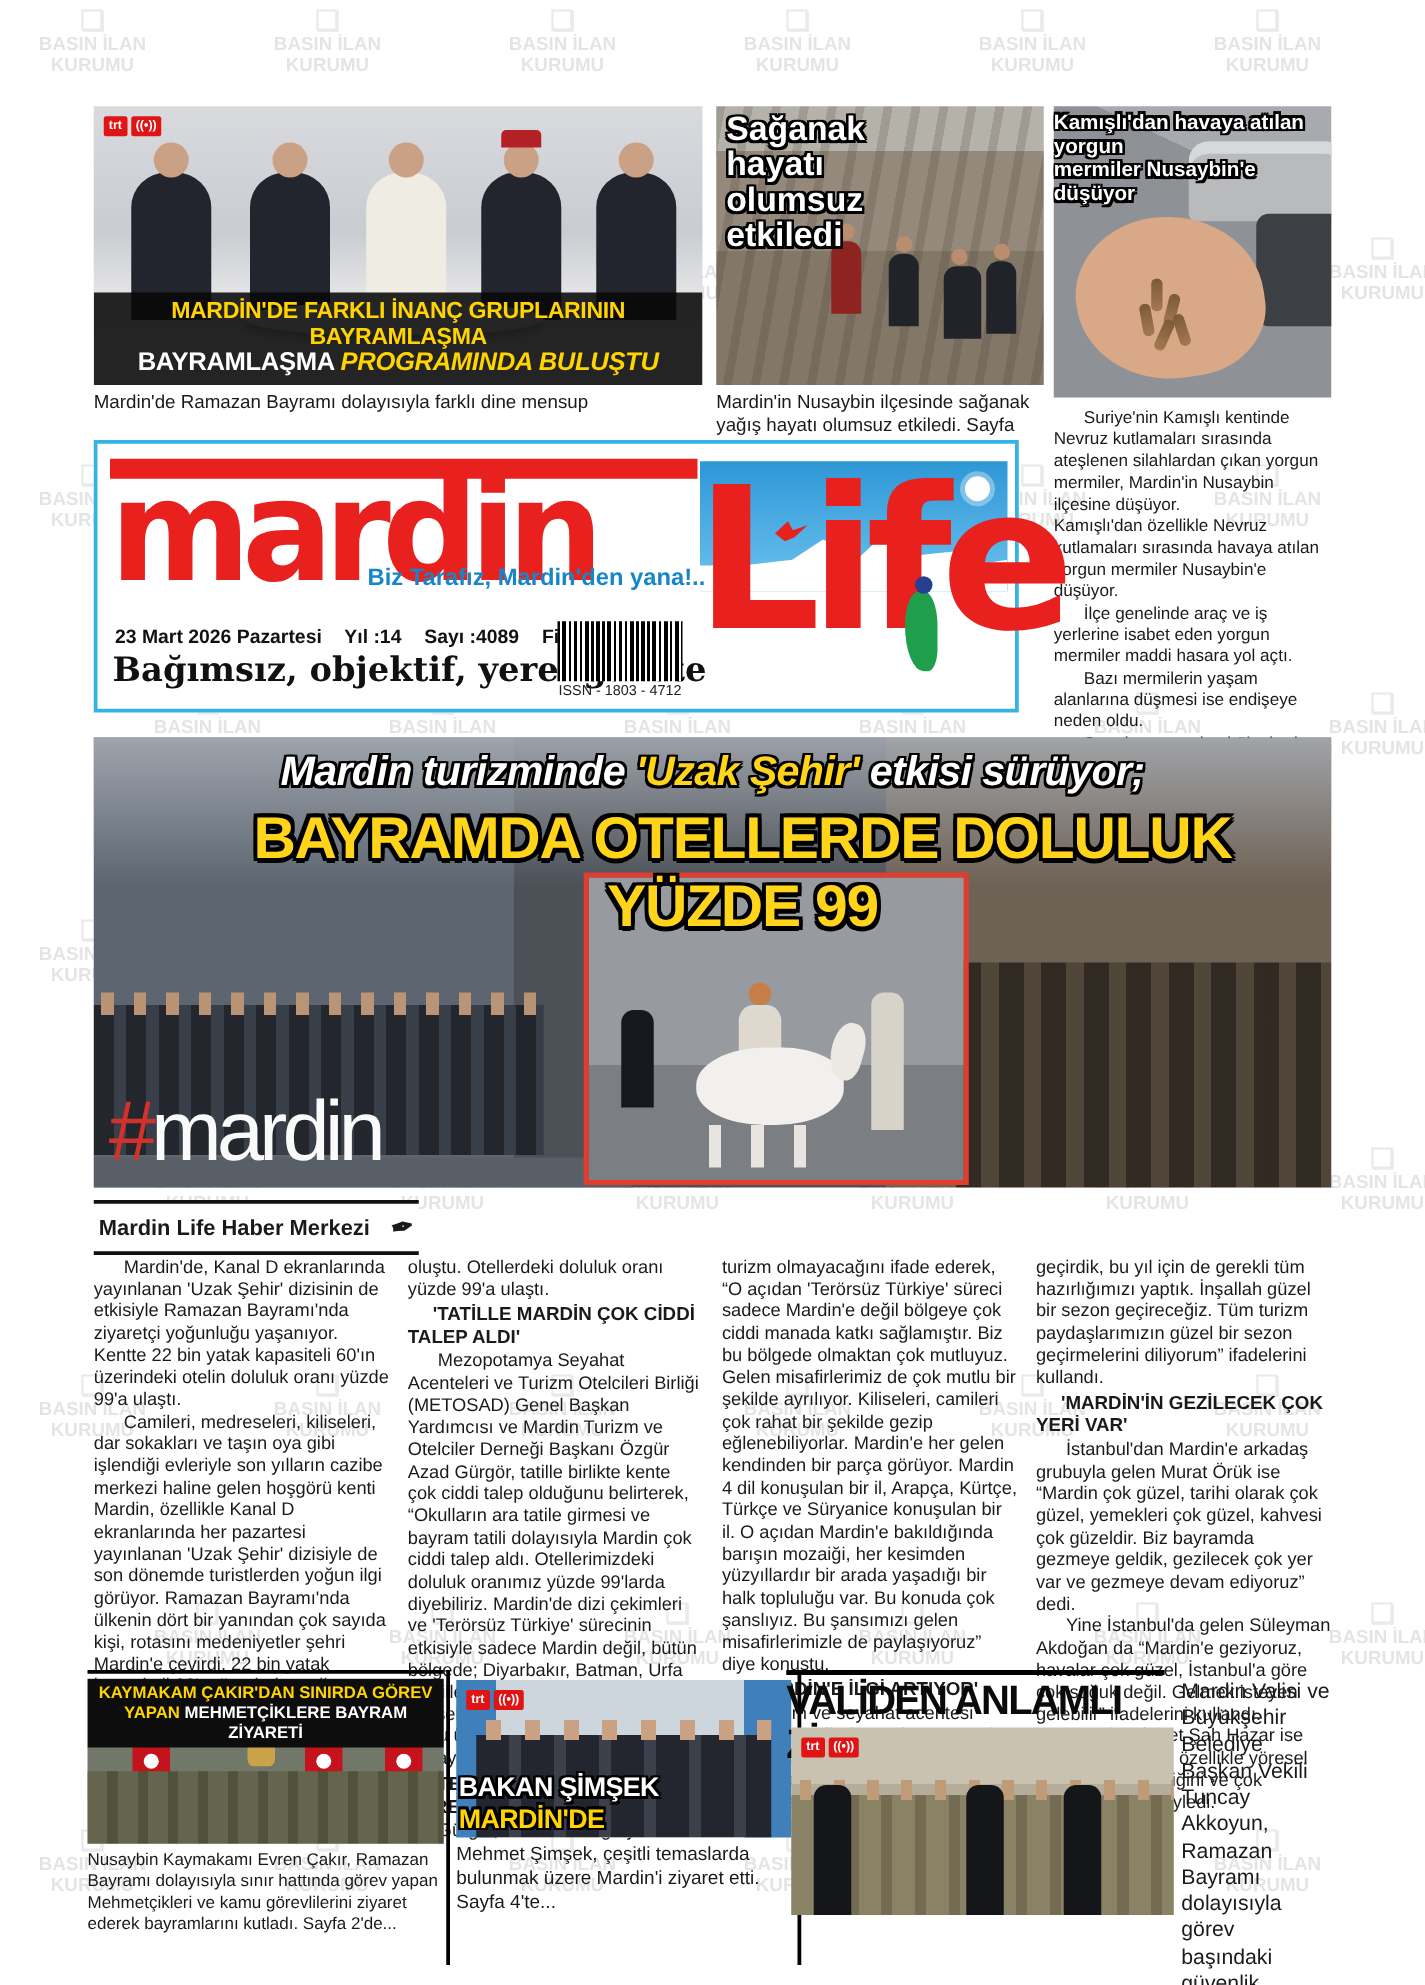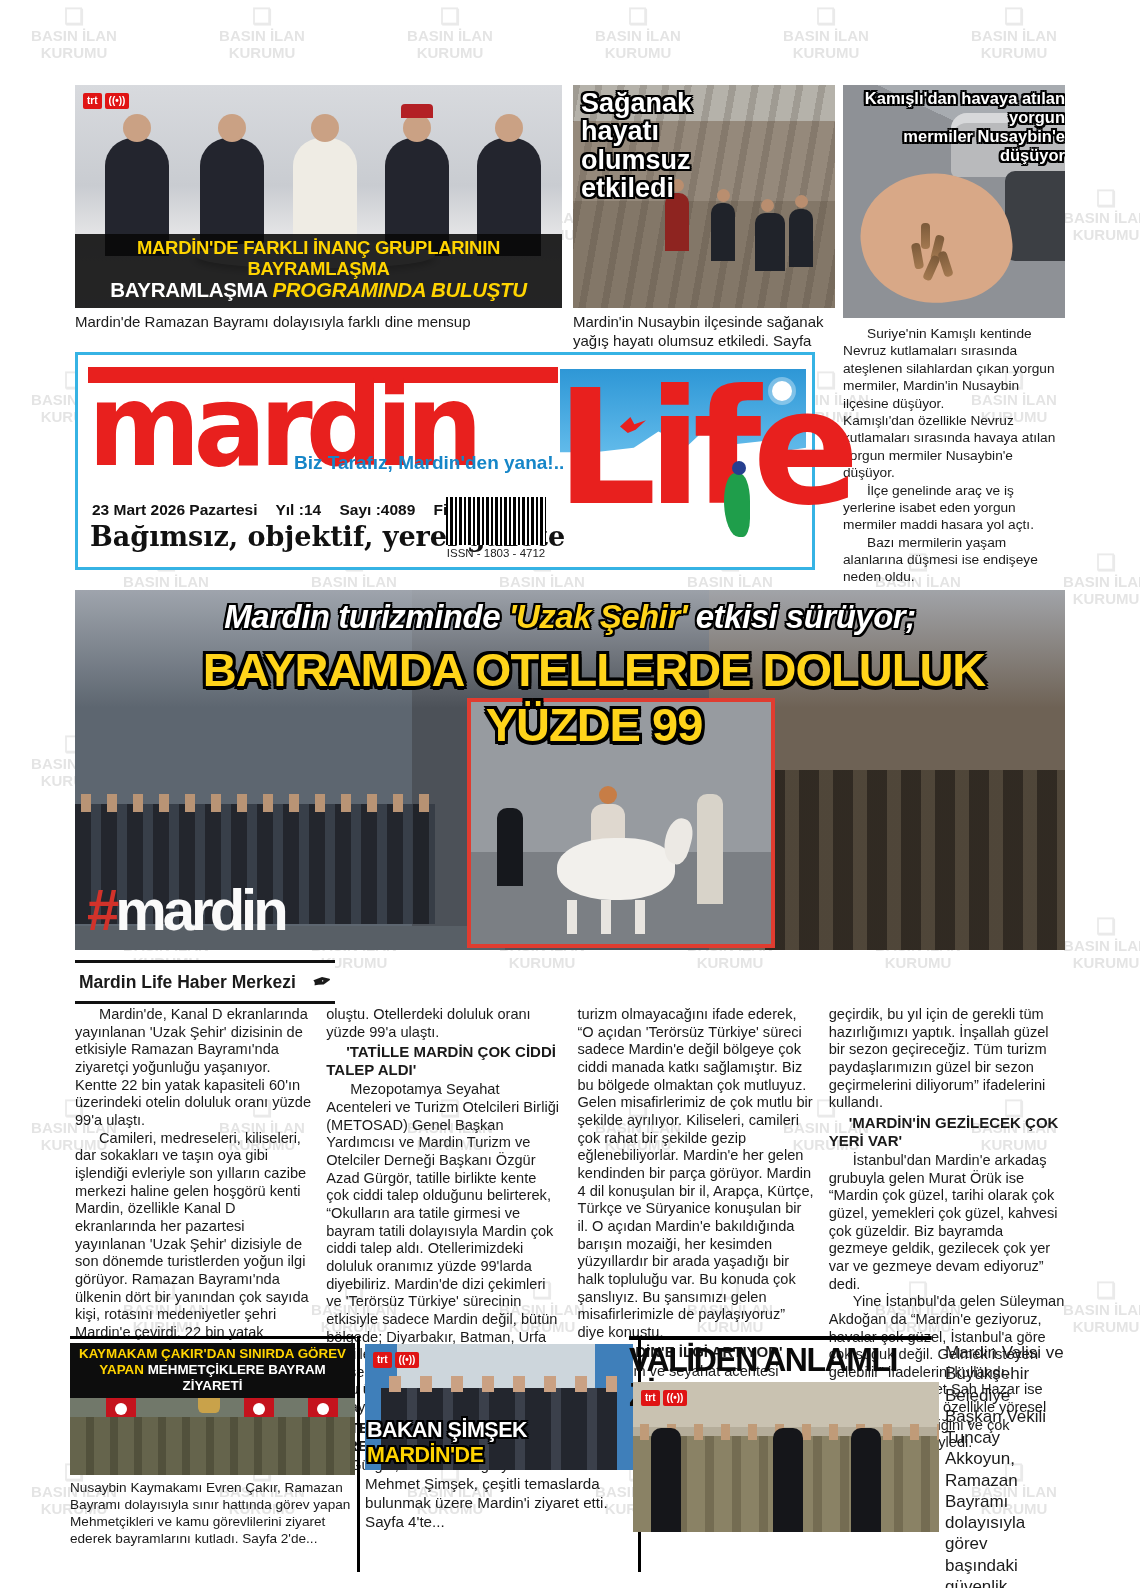--- a/index.html
+++ b/index.html
@@ -55,21 +55,21 @@
   
   #s-tr{left:843px;top:85px;width:222px;}
   #ph-tr{height:233px;background:linear-gradient(205deg,#a7abb0 0 26%,#8e9196 26% 100%);}
   .car{position:absolute;right:-16px;top:28px;width:130px;height:64px;background:#b9babc;
       border-radius:16px 22px 6px 6px;box-shadow:inset 0 10px 0 #d7d8da;}
   .car2{position:absolute;right:-30px;top:86px;width:90px;height:90px;background:#3c3f44;border-radius:10px;}
   .hand{position:absolute;left:18px;top:88px;width:150px;height:130px;background:#d8a887;
       border-radius:46% 54% 40% 52%;transform:rotate(-8deg);}
   .bullet{position:absolute;width:9px;height:26px;background:linear-gradient(180deg,#7b5a3a,#a47950);
       border-radius:4px;z-index:4;}
-  .tr-headline{position:absolute;top:4px;left:0;right:0;text-align:right;color:#fff;
+  .tr-headline{position:absolute;top:4px;left:0;right:0;text-align:left;color:#fff;
       font-weight:bold;font-size:16.5px;line-height:1.15;white-space:pre-line;z-index:5;}
   .tr-body{margin-top:7px;font-size:13.7px;line-height:1.27;}
   .tr-body p{margin:0;}
   
   #masthead{left:75px;top:352px;width:734px;height:212px;border:3px solid #36b3e4;background:#fff;}
   .kufi{position:absolute;left:10px;top:12px;width:470px;height:112px;border-top:16px solid #e8201e;}
   .kufi-word{margin-top:-14px;font-weight:900;font-size:108px;line-height:1;color:#e8201e;
       letter-spacing:-7px;transform:scaleY(1.06);transform-origin:top left;font-family:"DejaVu Sans",sans-serif;}
   .slogan{position:absolute;left:216px;top:97px;color:#1686c8;font-weight:bold;font-size:19px;z-index:5;}
   .dateline{position:absolute;left:14px;top:146px;font-weight:bold;font-size:15.5px;color:#111;}
@@ -98,21 +98,21 @@
       background:linear-gradient(90deg,#5d6670 0 34%,#4c5158 34% 64%,#6e6255 64% 100%);}
   .band-sky{position:absolute;top:0;left:0;right:0;height:118px;
       background:linear-gradient(180deg,rgba(170,175,183,.85),rgba(170,175,183,0));}
   .crowd-left{position:absolute;left:0;bottom:26px;width:360px;height:120px;opacity:.9;
       background:repeating-linear-gradient(90deg,#1d2026 0 16px,#353b45 16px 26px);}
   .crowd-left::before{content:"";position:absolute;top:-10px;left:0;right:0;height:18px;
       background:repeating-linear-gradient(90deg,transparent 0 6px,#c39a76 6px 16px,transparent 16px 26px);}
   .crowd-right{position:absolute;right:0;bottom:0;width:300px;height:180px;opacity:.9;
       background:repeating-linear-gradient(90deg,#2a241d 0 20px,#4c4336 20px 34px);}
   .ped{position:absolute;left:0;bottom:0;width:430px;height:24px;background:#585f66;}
-  .sign{position:absolute;left:12px;bottom:14px;font-weight:700;font-size:58px;line-height:.9;
+  .sign{position:absolute;left:12px;bottom:14px;font-weight:400;font-size:68px;line-height:.9;
       letter-spacing:-4px;z-index:4;}
   .sign .hash{color:#d2322a;} .sign .word{color:#fafafa;}
   .inset{position:absolute;left:392px;top:108px;width:300px;height:242px;border:4px solid #e03c30;
       background:linear-gradient(180deg,#979ba0 0 62%,#7b7f84 62% 100%);z-index:3;}
   .horse{position:absolute;left:86px;bottom:44px;width:118px;height:62px;background:#f2f0ec;
       border-radius:48% 42% 46% 46%;}
   .horse::before{content:"";position:absolute;right:-16px;top:-20px;width:26px;height:46px;
       background:#ece9e4;border-radius:45% 45% 35% 55%;transform:rotate(16deg);}
   .horse::after{content:"";position:absolute;left:10px;bottom:-34px;width:92px;height:34px;
       background:repeating-linear-gradient(90deg,#e8e5e0 0 10px,transparent 10px 34px);}

